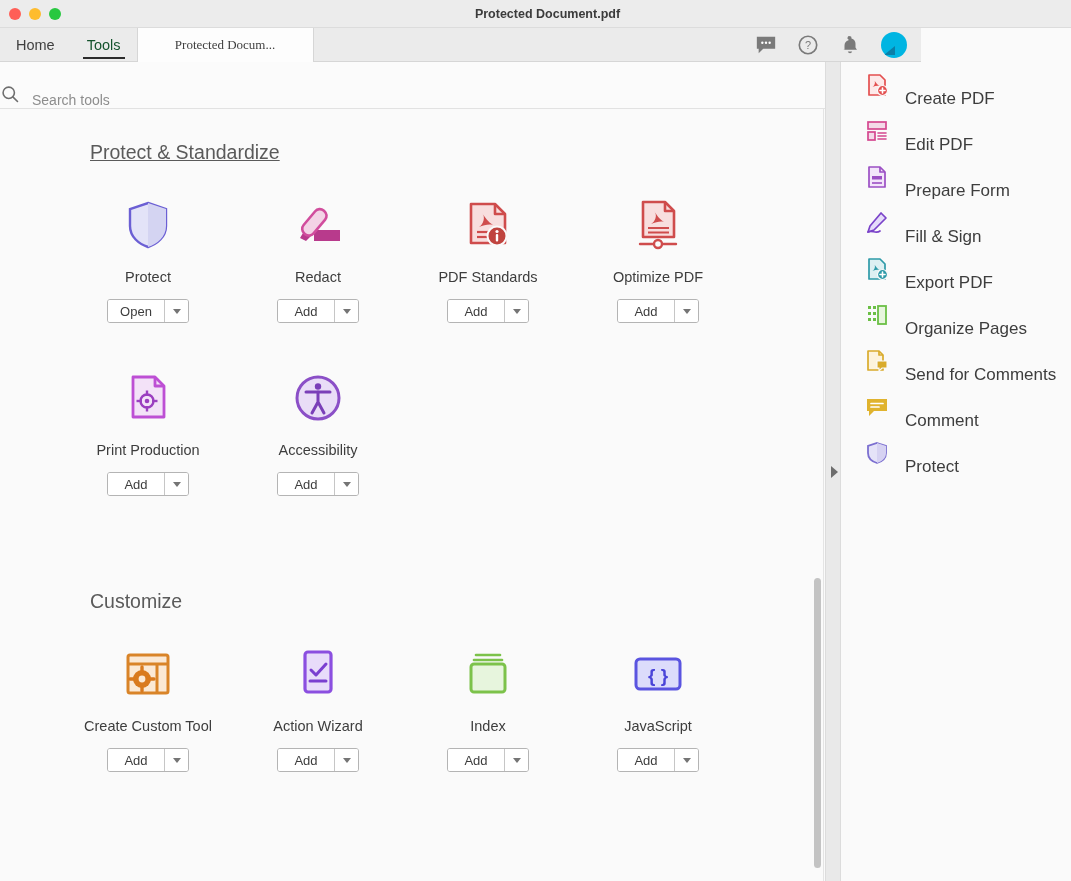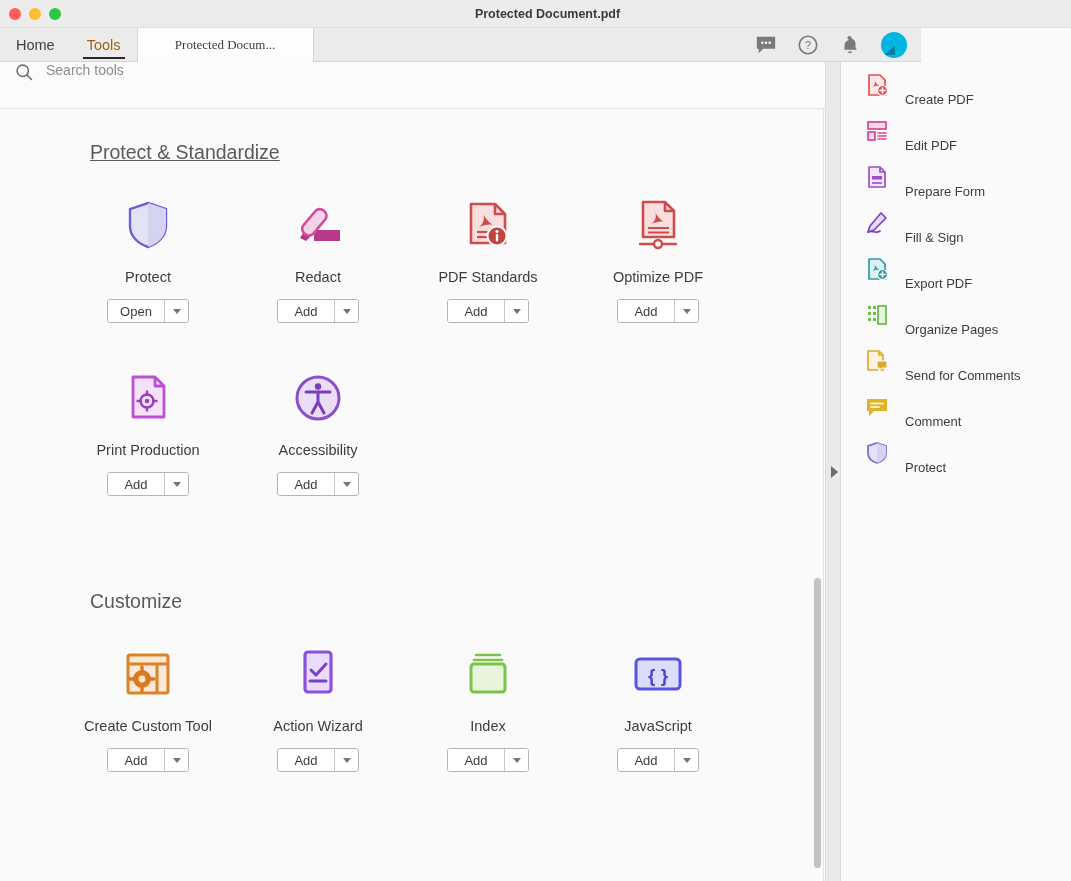--- a/index.html
+++ b/index.html
@@ -45,21 +45,21 @@
     background: #ebebeb;
     border-bottom: 1px solid #d6d6d6;
     display: flex; align-items: stretch;
   }
   .nav-tab {
     display: flex; align-items: center; justify-content: center;
     padding: 0 16px;
     font-size: 14.5px; color: #3f3f3f;
     position: relative; cursor: default;
   }
-  .nav-tab.active { color: #a16207; }
+  .nav-tab.active { color: #14532d; }
   .nav-tab.active::after {
     content: ""; position: absolute;
     left: 12px; right: 12px; bottom: 2px;
     height: 2.5px; background: #2b2b2b;
   }
   .doc-tab {
     width: 177px; height: 34px;
     background: #fdfdfd;
     border-left: 1px solid #d6d6d6;
     border-right: 1px solid #d6d6d6;
@@ -85,22 +85,21 @@
     border-left: 11px solid transparent;
     border-bottom: 9px solid #0a7fa8;
   }
 
   
   .searchbar {
     position: absolute; top: 62px; left: 0;
     width: 827px; height: 47px;
     background: #fbfbfb;
     border-bottom: 1px solid #e2e2e2;
-    display: flex; align-items: flex-start;
-    padding-left: 14px;
+    display: flex; align-items: flex-end;
   }
   .search-input {
     border: none; outline: none; background: transparent;
     font-family: "Liberation Sans", sans-serif;
     font-size: 14px; color: #444;
     margin-left: 12px; width: 400px;
   }
   .search-input::placeholder { color: #8d8d8d; }
 
   
@@ -209,21 +208,21 @@
     display: flex; align-items: center;
     height: 46px;
     padding-left: 24px;
     cursor: default;
   }
   .side-icon {
     width: 24px; height: 24px;
     display: flex; align-items: center; justify-content: center;
     margin-right: 16px;
   }
-  .side-label { font-size: 13px; color: #3d3d3d; margin-top: 28px; }
+  .side-label { font-size: 17px; color: #3d3d3d; margin-top: 28px; }
 </style>
 </head>
 <body>
 
 <div id="app">
 
   <div class="titlebar">
     <div class="window-title">Protected Document.pdf</div>
     <div class="traffic">
       <span class="light red"></span>

